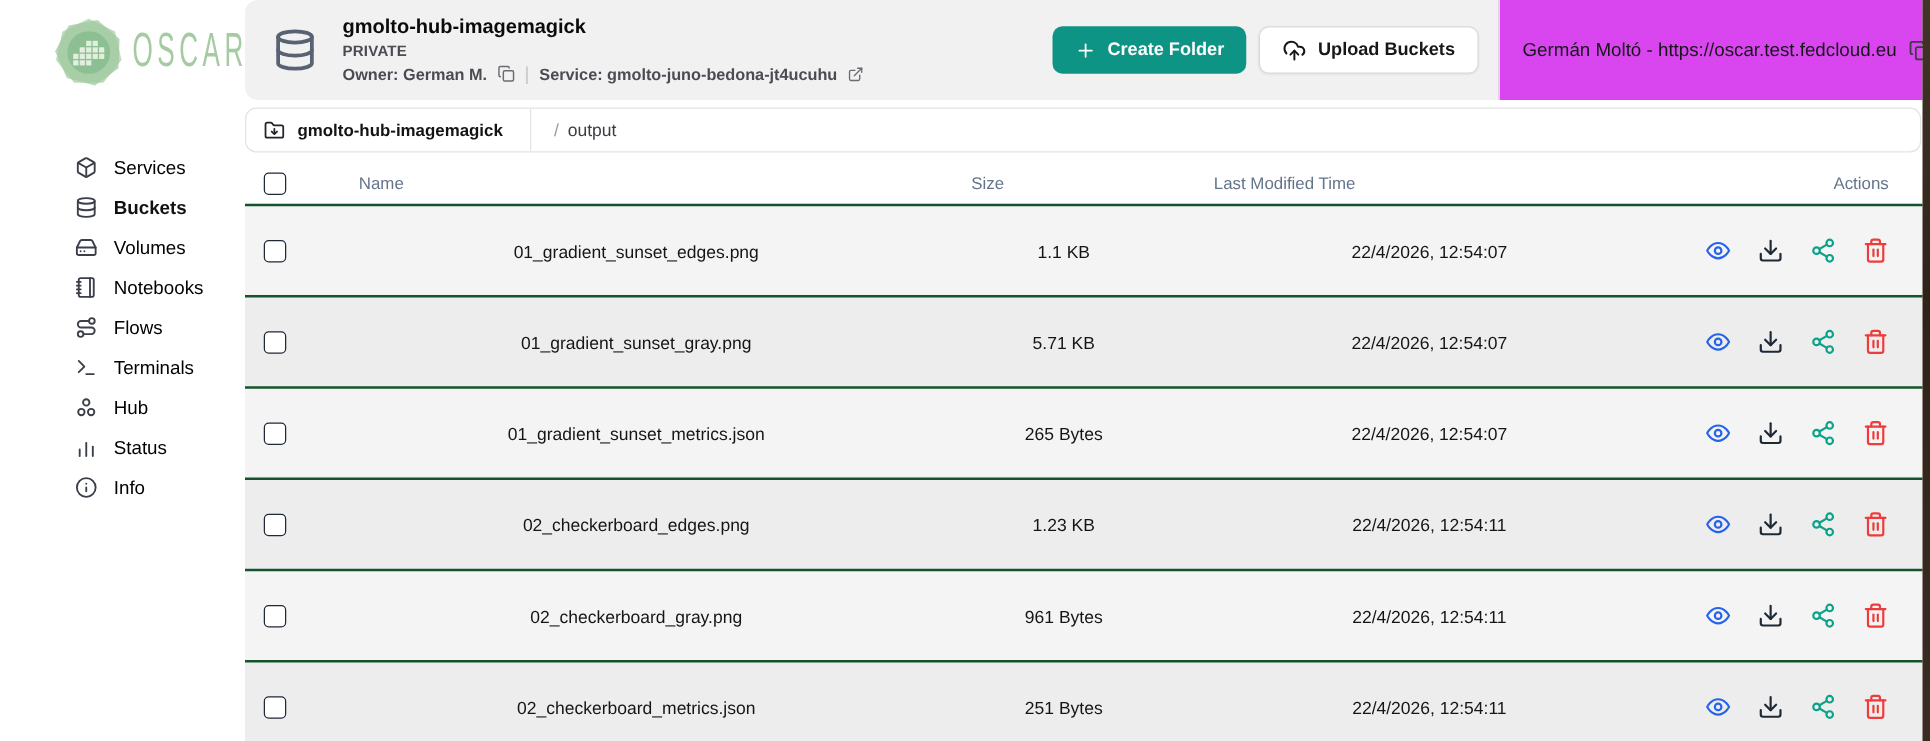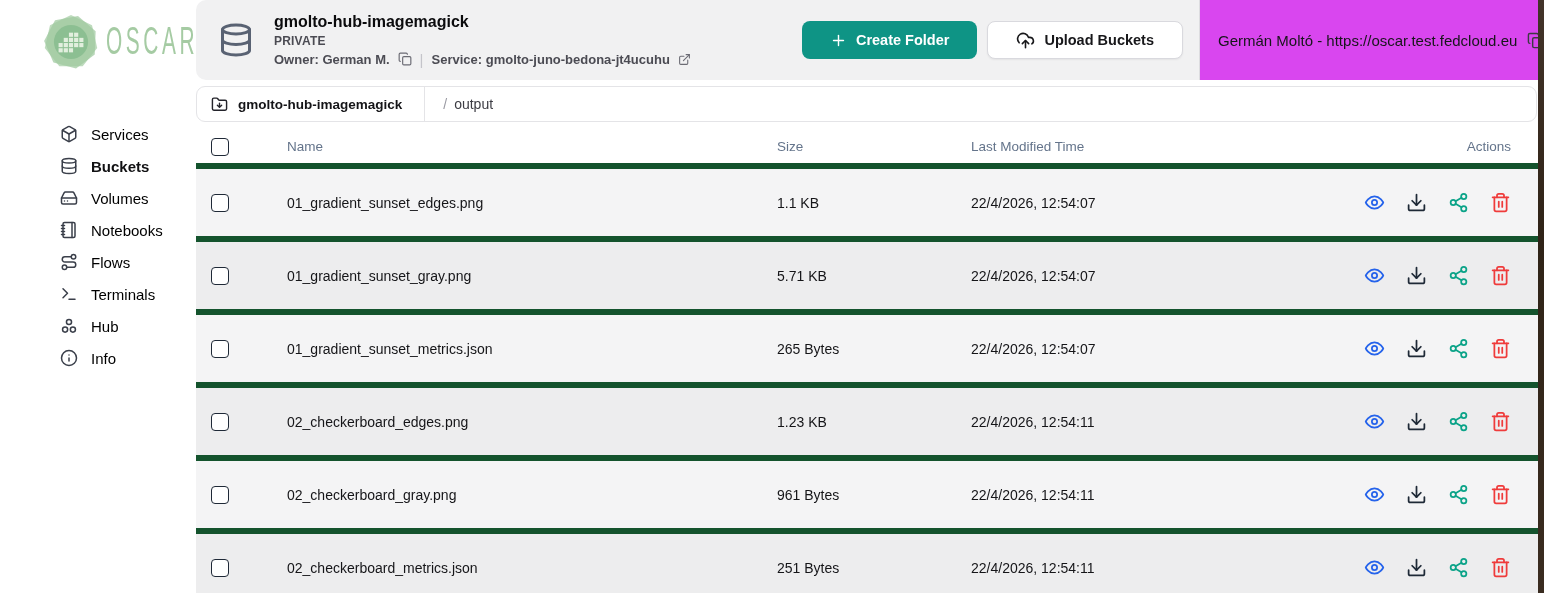--- a/index.html
+++ b/index.html
@@ -30,21 +30,21 @@
     background:#f1f1f2; border-radius:10px 0 0 10px; display:flex; align-items:center; }
   .bucket-ico { color:#596273; margin:0 20px 0 22px; display:flex; }
   .title-block { display:flex; flex-direction:column; gap:1px; }
   .bucket-title { font-size:16px; font-weight:700; color:#0b0b0d; }
   .bucket-vis { font-size:12px; font-weight:700; color:#4b4b53; letter-spacing:.2px; margin-top:2px; }
   .meta-line { display:flex; align-items:center; gap:8px; font-size:13px; font-weight:700;
     color:#4b4b53; margin-top:2px; }
   .meta-ico { color:#6b6b74; display:flex; cursor:pointer; }
   .meta-sep { color:#c4c4ca; font-weight:400; font-size:15px; }
   .hdr-buttons { display:flex; align-items:center; gap:10px; margin-left:auto; margin-right:16px; }
-  .btn { display:flex; align-items:center; gap:9px; height:38px; padding:0 28px;
+  .btn { display:flex; align-items:center; gap:9px; height:38px; padding:0 18px;
     border-radius:8px; font-size:14.5px; font-weight:600; cursor:pointer; border:none;
     font-family:"Liberation Sans", sans-serif; }
   .btn-primary { background:#0e9485; color:#fff; }
   .btn-secondary { background:#fff; color:#17171a; border:1px solid #d9d9de;
     box-shadow:0 1px 2px rgba(0,0,0,.06); }
   .account-zone { width:339px; height:80px; border-left:1px solid #dcdcdf; background:#d946ef;
     display:flex; align-items:center; padding:0 14px 0 18px; gap:10px; flex:0 0 auto; }
   .account-text { font-size:15px; color:#161619; white-space:nowrap; }
   .account-copy { color:#3b3b41; display:flex; cursor:pointer; margin-left:auto; }
 
@@ -61,21 +61,21 @@
 
   
   .table-zone { position:absolute; left:196px; top:130px; width:1342px; }
   .trow { display:grid; grid-template-columns:45px 468px 172px 1fr 200px; align-items:center;gap:22px; }
   .thead { height:33px; background:#fff; }
   .th { font-size:13.5px; font-weight:500; color:#64748b; padding-left:24px; }
   .th.actions { text-align:right; padding-right:27px; padding-left:0; }
   .cb-cell { padding-left:15px; display:flex; align-items:center; }
   .checkbox { width:18px; height:18px; background:#fff; border:1.6px solid #1f2937;
     border-radius:4px; cursor:pointer; }
-  .rows .trow { height:73px; border-top:6px solid #14532d; background:#f4f4f5; }
+  .rows .trow { height:73px; border-top:2px solid #14532d; background:#f4f4f5;text-align:center; }
   .rows div.trow:nth-of-type(even) { background:#ededee; }
   .td { font-size:14px; color:#151518; padding-left:24px; }
   .actions-cell { display:flex; justify-content:flex-end; align-items:center; gap:21px;
     padding-right:27px; }
   .act { display:flex; cursor:pointer; background:none; border:none; padding:0; }
   .act svg { width:21px; height:21px; }
   .act.view { color:#2563eb; }
   .act.download { color:#1e2936; }
   .act.share { color:#0ba388; }
   .act.delete { color:#ef3b3b; }
@@ -189,20 +189,30 @@
               <circle cx="12" cy="6.6" r="3.4"></circle>
               <circle cx="6.8" cy="16.8" r="3.4"></circle>
               <circle cx="17.2" cy="16.8" r="3.4"></circle>
             </svg>
           </span>
         <span>Hub</span>
       </div>
       <div class="nav-item">
         <span class="nav-ico">
             <svg viewBox="0 0 24 24" fill="none" stroke="currentColor" stroke-width="2" stroke-linecap="round" stroke-linejoin="round">
+              <line x1="5" y1="21" x2="5" y2="14"></line>
+              <line x1="12" y1="21" x2="12" y2="7"></line>
+              <line x1="19" y1="21" x2="19" y2="11"></line>
+            </svg>
+          </span>
+        <span>Status</span>
+      </div>
+      <div class="nav-item">
+        <span class="nav-ico">
+            <svg viewBox="0 0 24 24" fill="none" stroke="currentColor" stroke-width="2" stroke-linecap="round" stroke-linejoin="round">
               <circle cx="12" cy="12" r="10"></circle>
               <path d="M12 16v-4"></path>
               <path d="M12 8h.01"></path>
             </svg>
           </span>
         <span>Info</span>
       </div>
     </nav>
   </aside>
 

